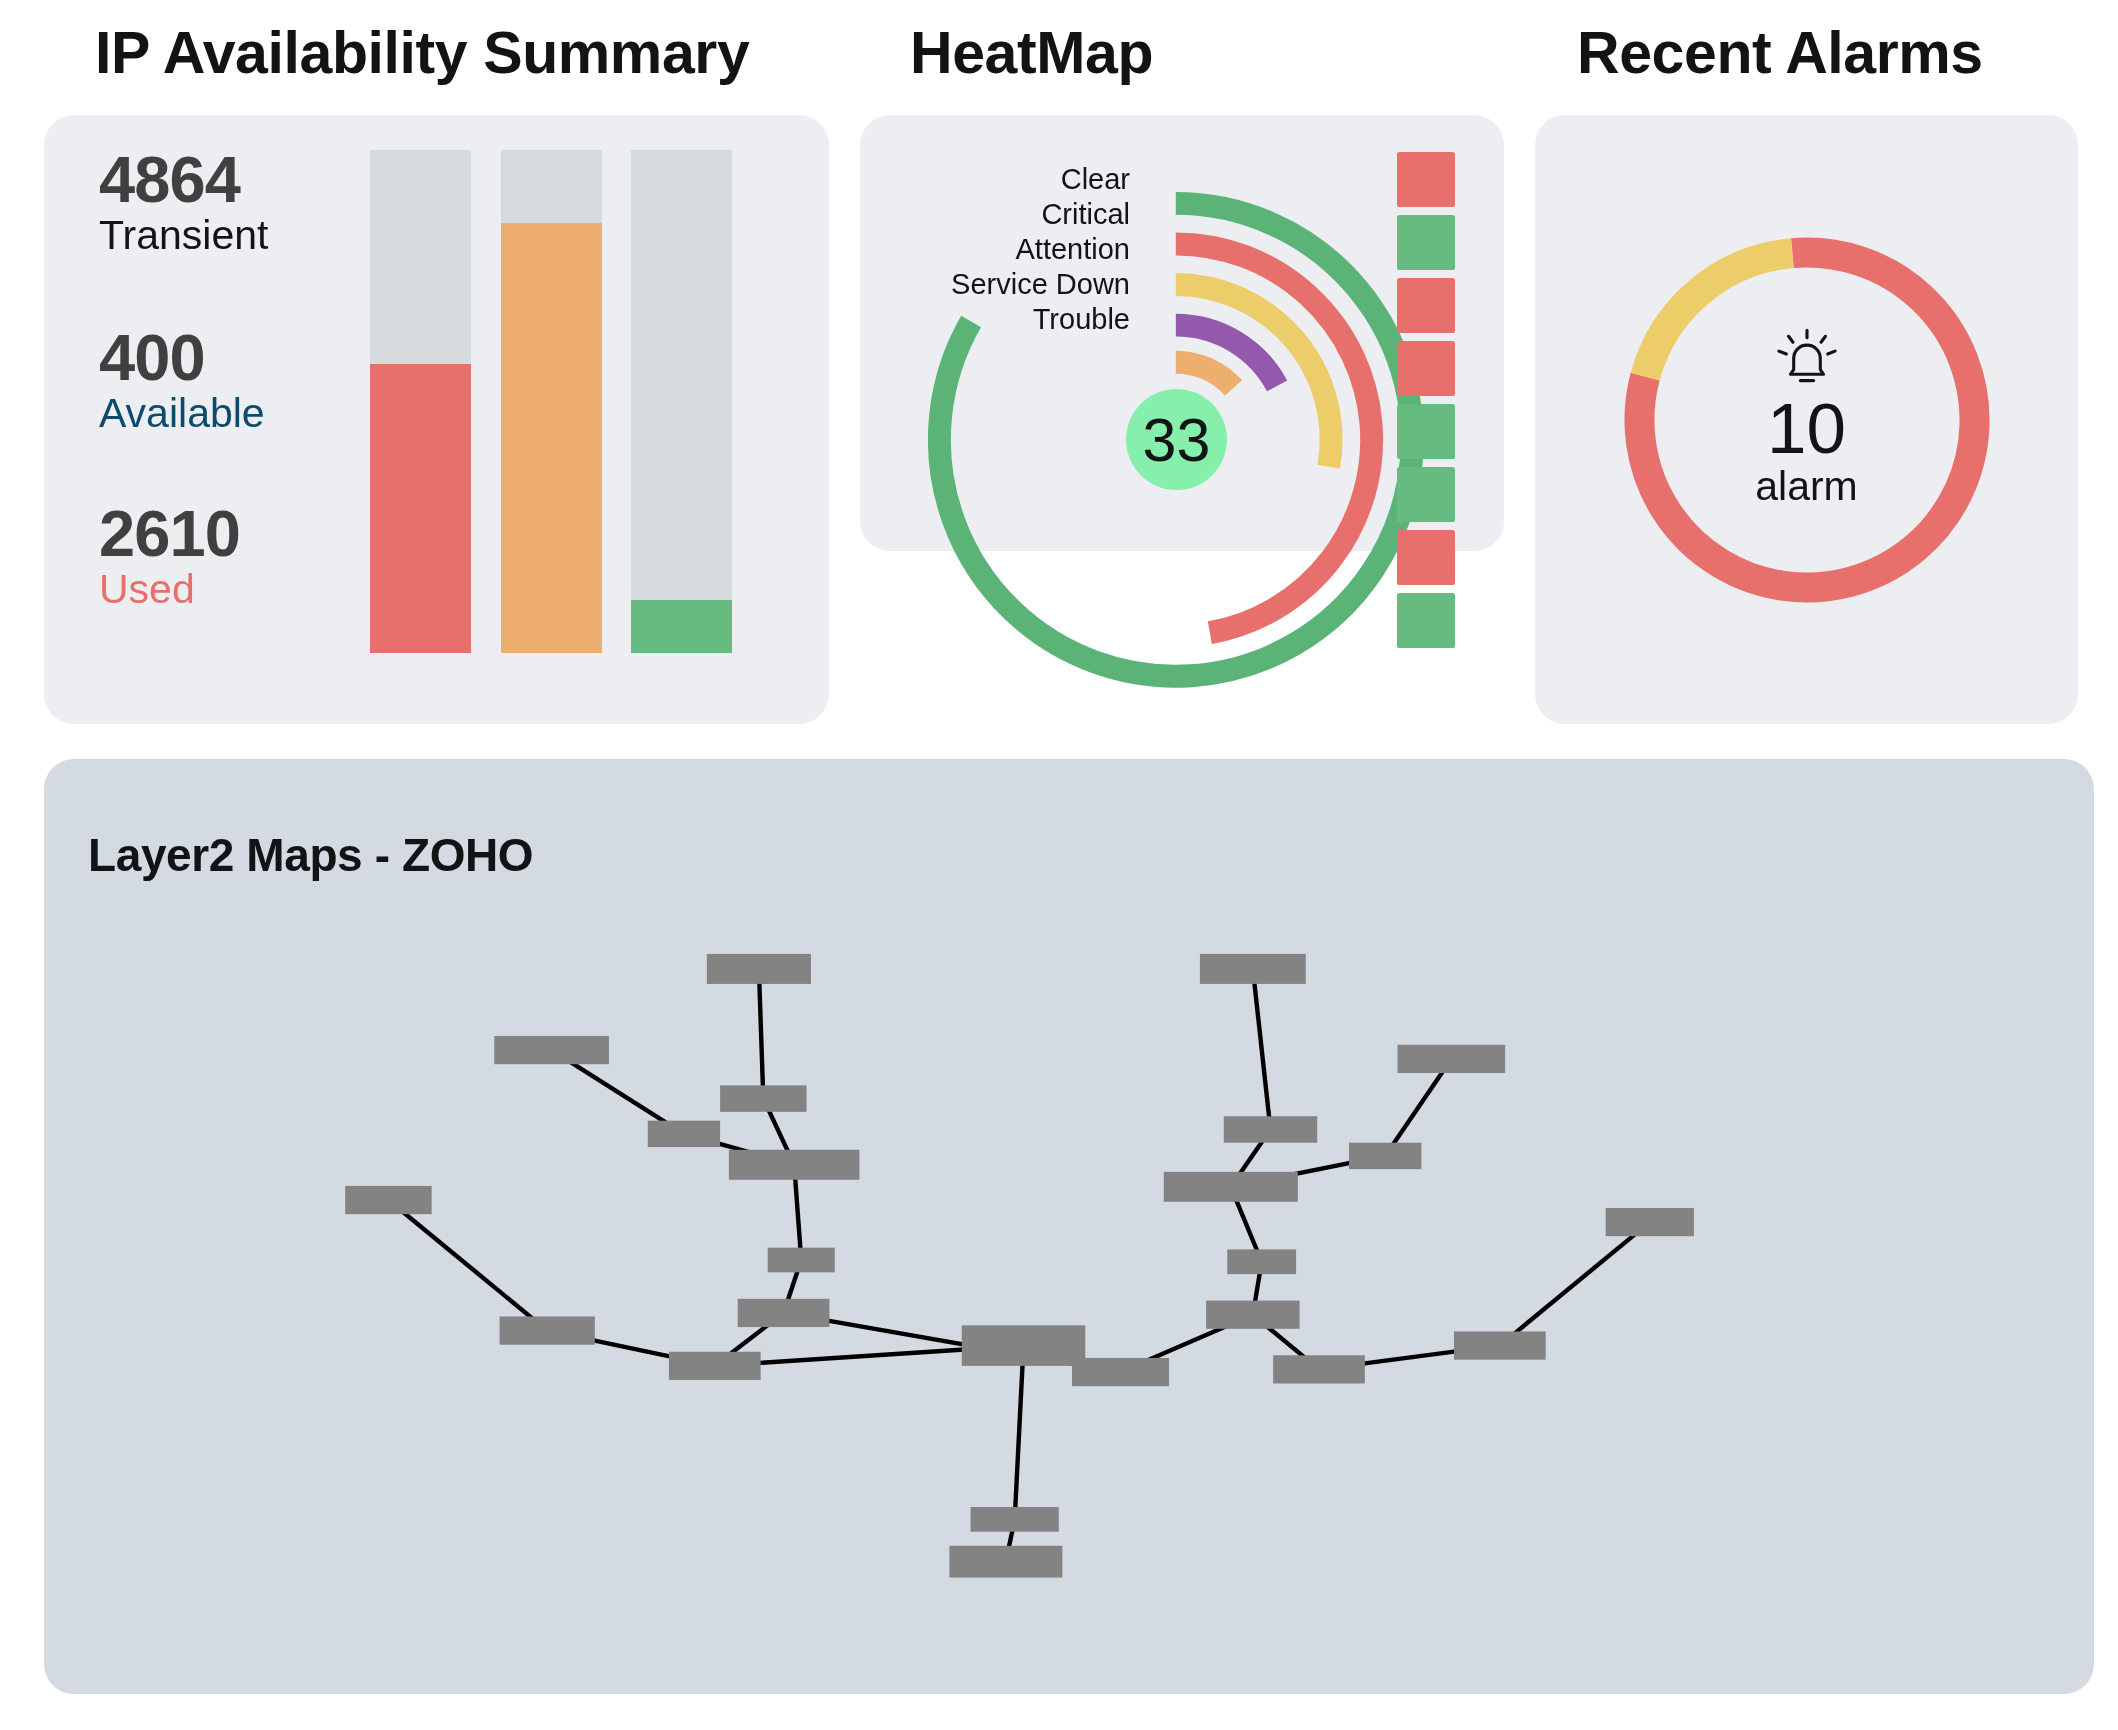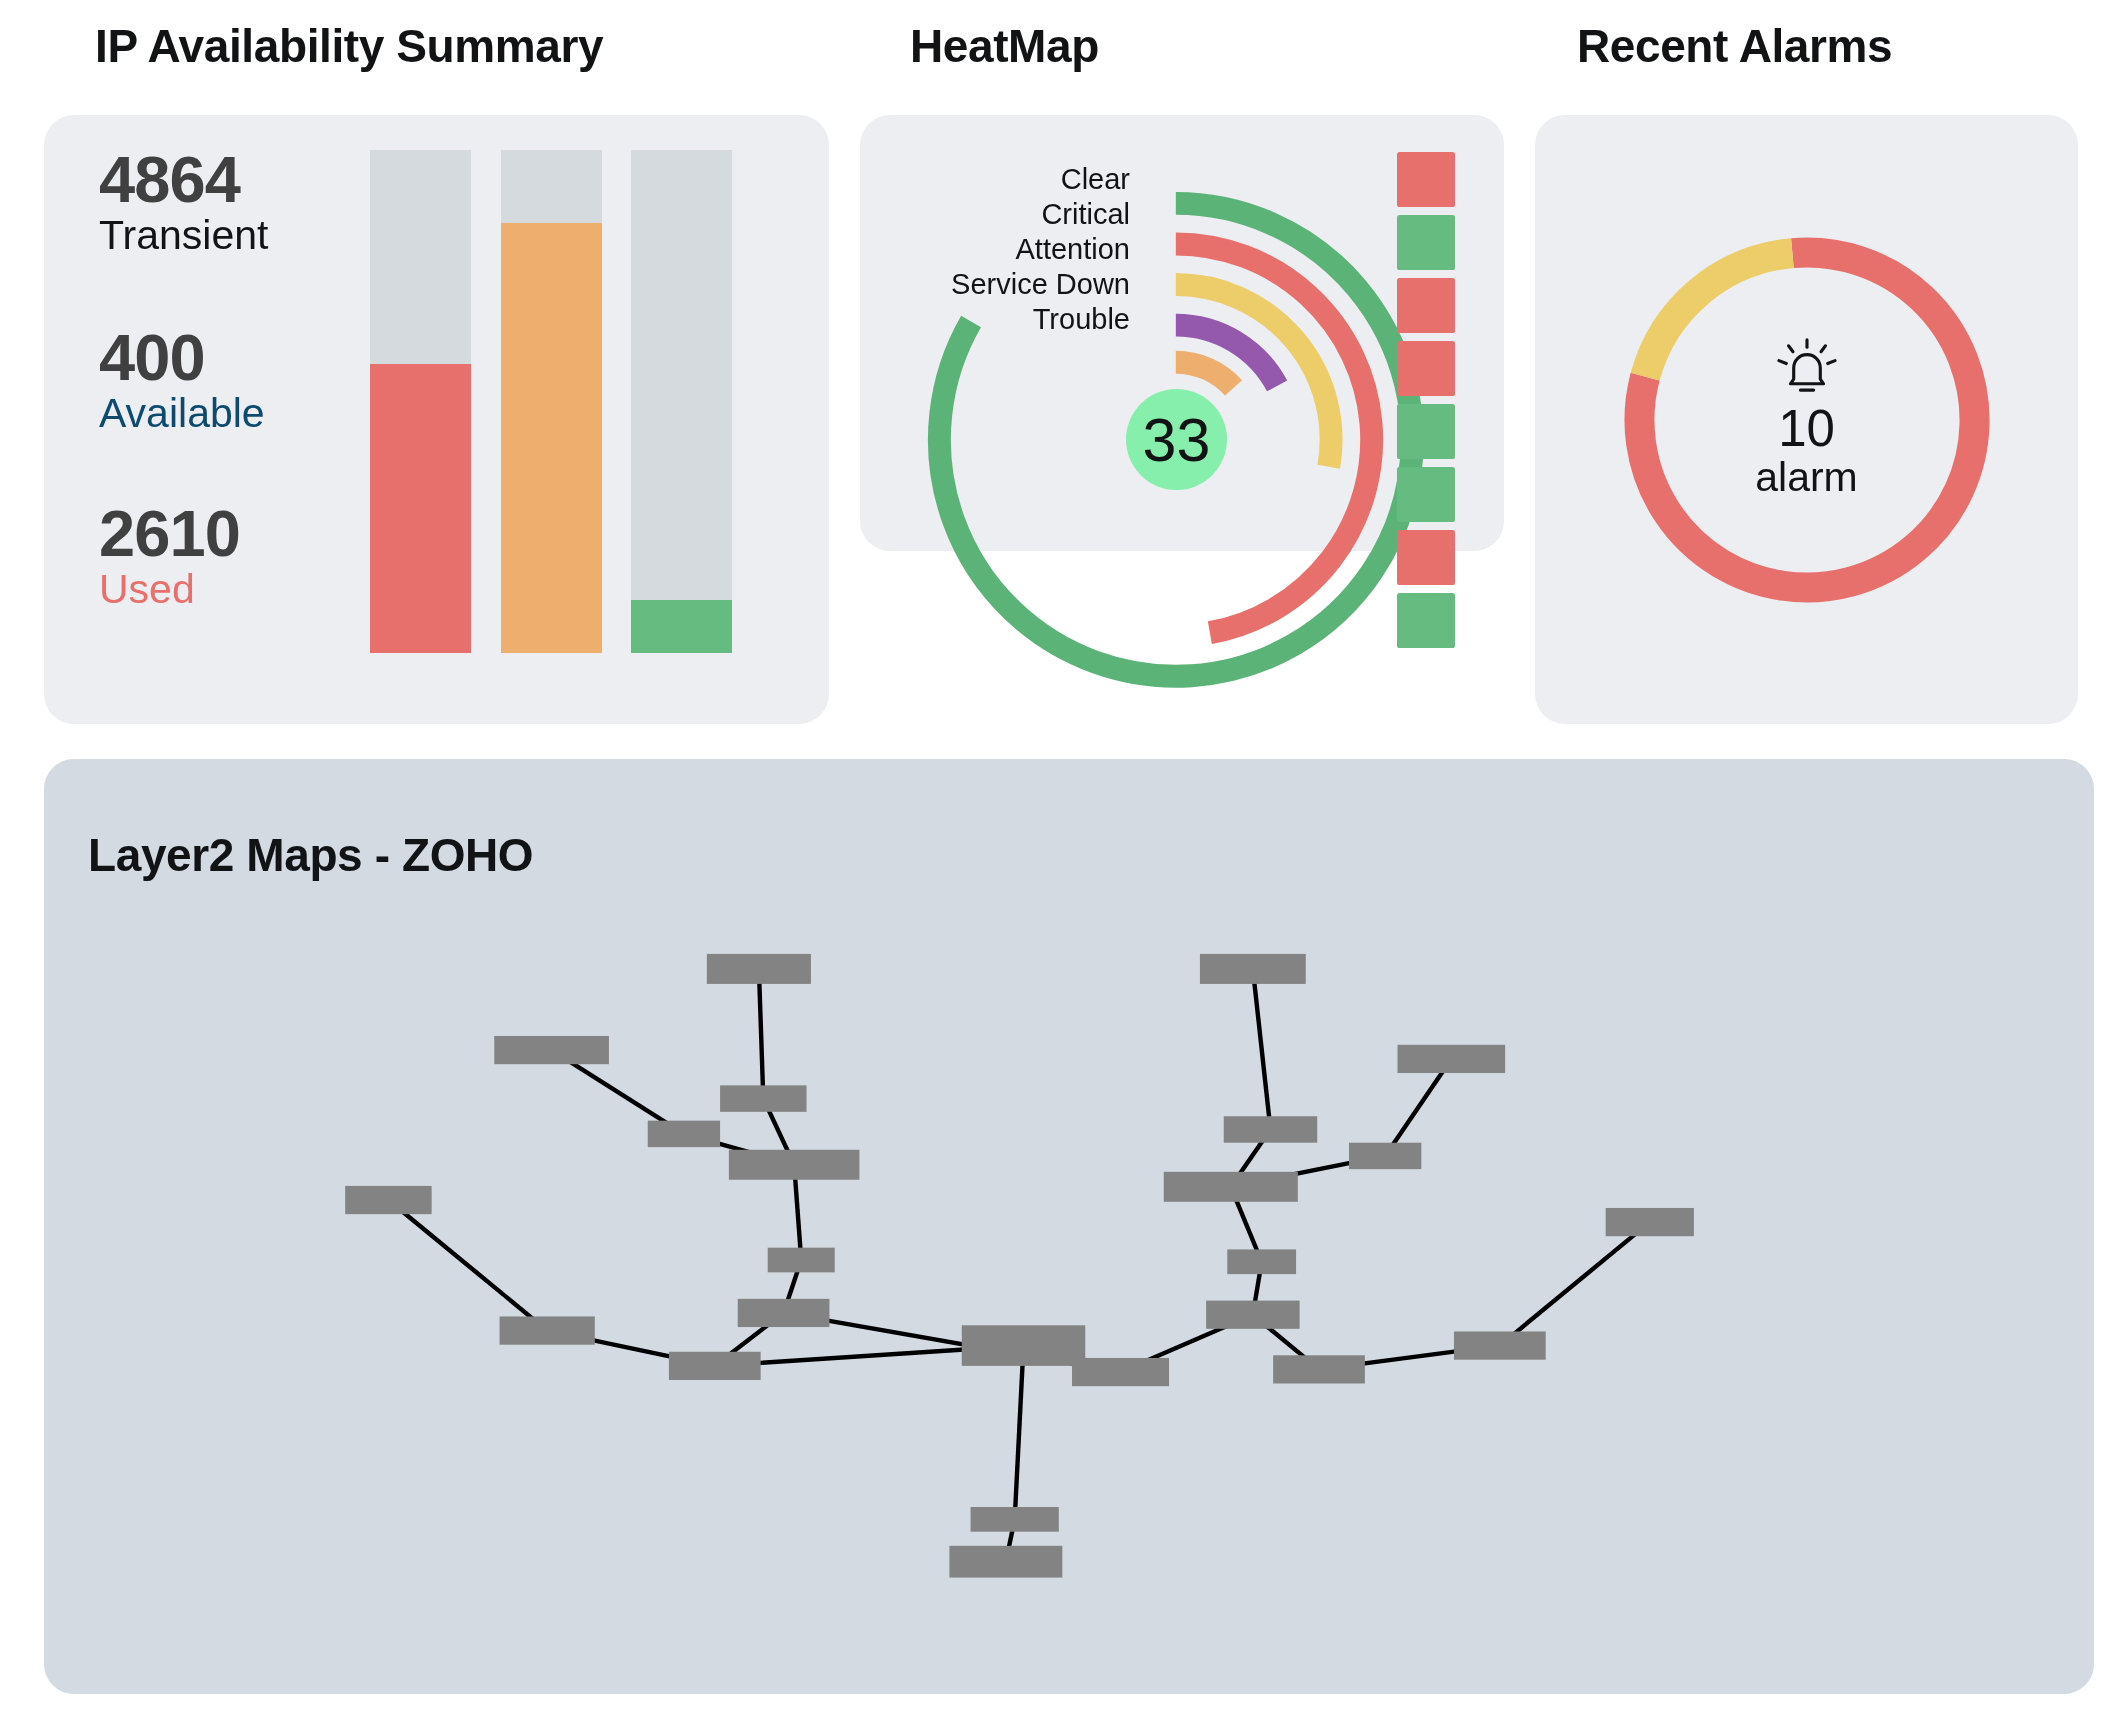--- a/index.html
+++ b/index.html
@@ -19,21 +19,21 @@
   #root {
     position: absolute;
     inset: 0;
     background: #ffffff;
     border-radius: 41px;
   }
 
   
   .panel-title {
     position: absolute;
-    font-size: 46px;
+    font-size: 59px;
     font-weight: 700;
     letter-spacing: -0.4px;
     color: #111315;
     white-space: nowrap;
   }
 
   
   .card {
     position: absolute;
     background: #eceef2;
@@ -141,21 +141,21 @@
     position: absolute;
     left: 0; right: 0; top: 50%;
     transform: translateY(-50%);
     display: flex;
     flex-direction: column;
     align-items: center;
     justify-content: center;
   }
   .alarm-bell { width: 74px; height: 65px; display:block; margin-bottom: 3.5px; }
   .alarm-count {
-    font-size: 51px;
+    font-size: 71px;
     font-weight: 400;
     line-height: 0.95;
     color: #111315;
   }
   .alarm-unit {
     font-size: 41px;
     font-weight: 400;
     line-height: 1.2;
     color: #111315;
   }

